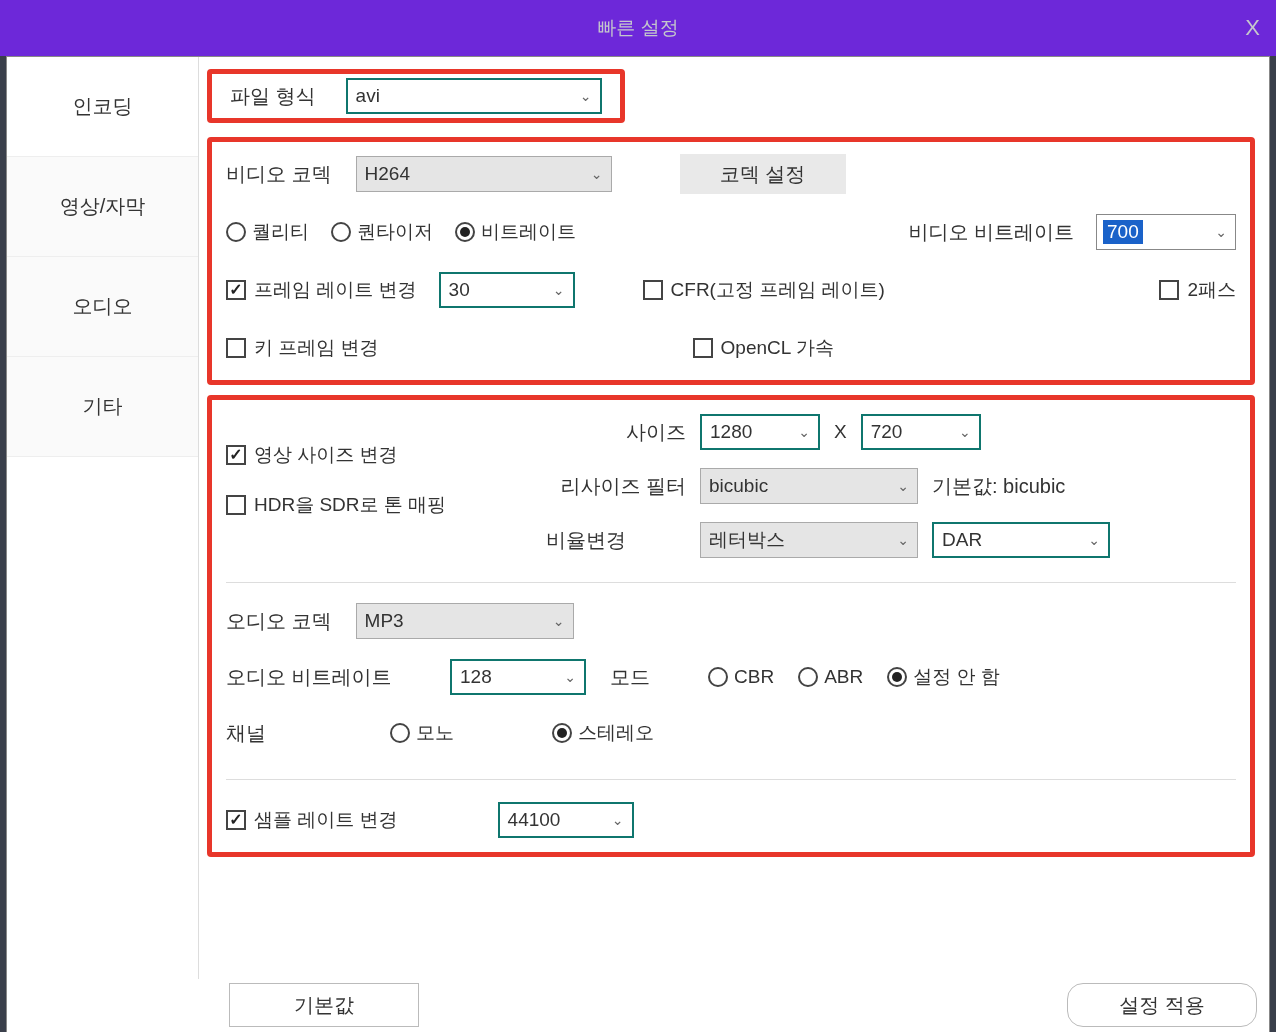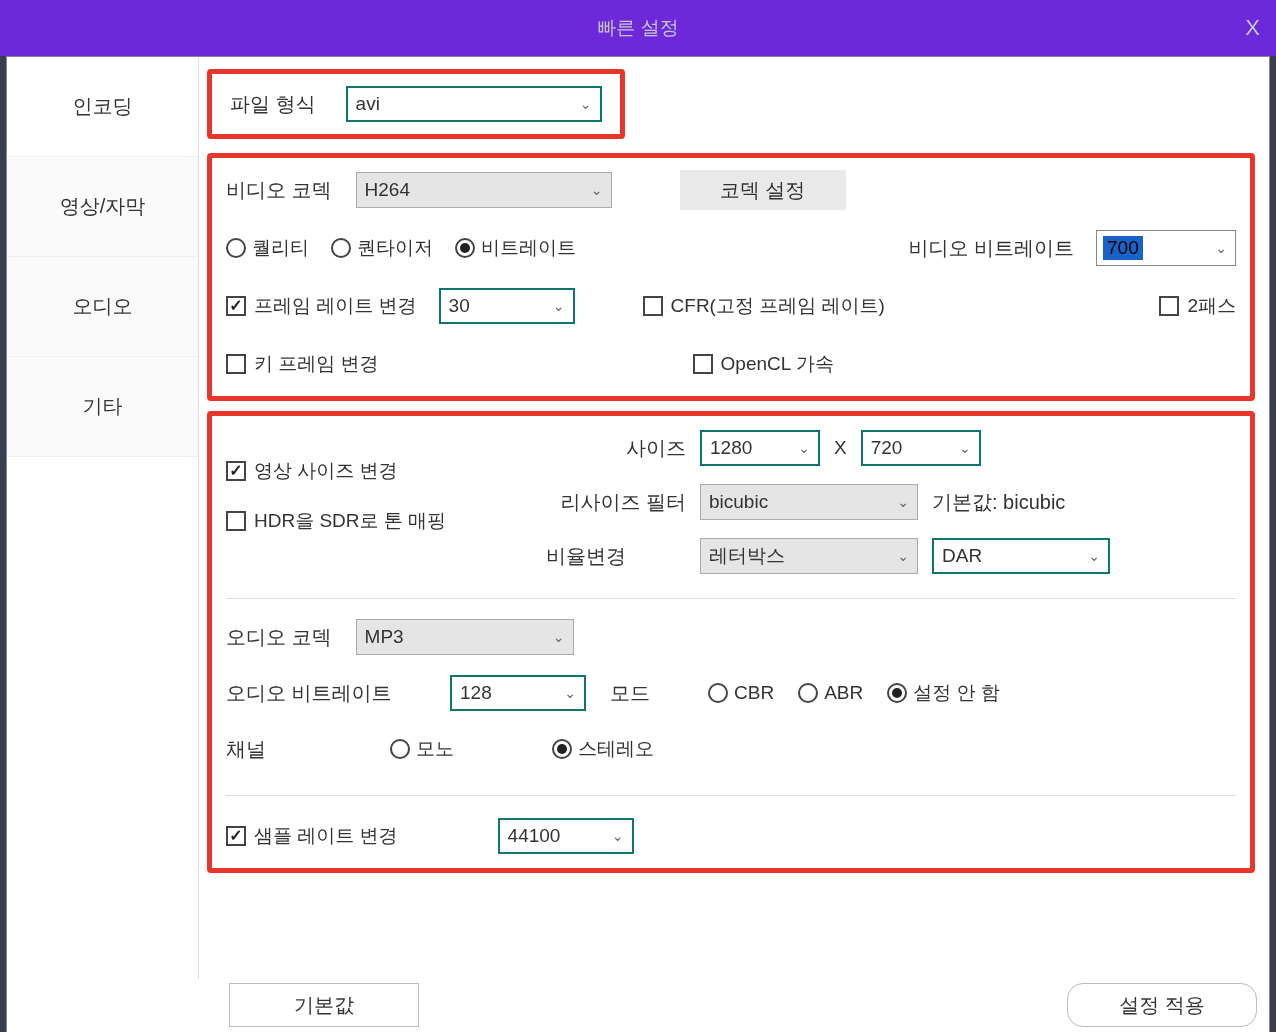--- a/index.html
+++ b/index.html
@@ -157,21 +157,21 @@
   width: 140px;
   height: 36px;
   border: 1px solid #888;
   padding: 2px 24px 2px 6px;
   position: relative;
   display: inline-flex;
   align-items: center;
 }
 .bitrate-input .val {
   background: #1a62c9;
-  color: #000000;
+  color: #ffffff;
   padding: 1px 4px;
 }
 .bottom-bar {
   height: 60px;
   display: flex;
   align-items: center;
   padding: 0 12px 8px 12px;
   gap: 10px;
 }
 .btn-bottom {
@@ -198,21 +198,21 @@
     <div class="sidebar">
       <div class="tab active">인코딩</div>
       <div class="tab">영상/자막</div>
       <div class="tab">오디오</div>
       <div class="tab">기타</div>
     </div>
 
     <div class="content">
 
       
-      <div class="red-box" style="display:inline-flex;align-items:center;gap:30px;padding:12px 18px;">
+      <div class="red-box" style="display:inline-flex;align-items:center;gap:30px;padding:4px 18px;">
         <span class="label">파일 형식</span>
         <div class="select-white" style="width:256px;">
           <span>avi</span>
           <span class="chev-thin">⌄</span>
         </div>
       </div>
 
       
       <div class="red-box" style="margin-top:4px;text-align:right;">
         <div class="row" style="gap:24px;">

